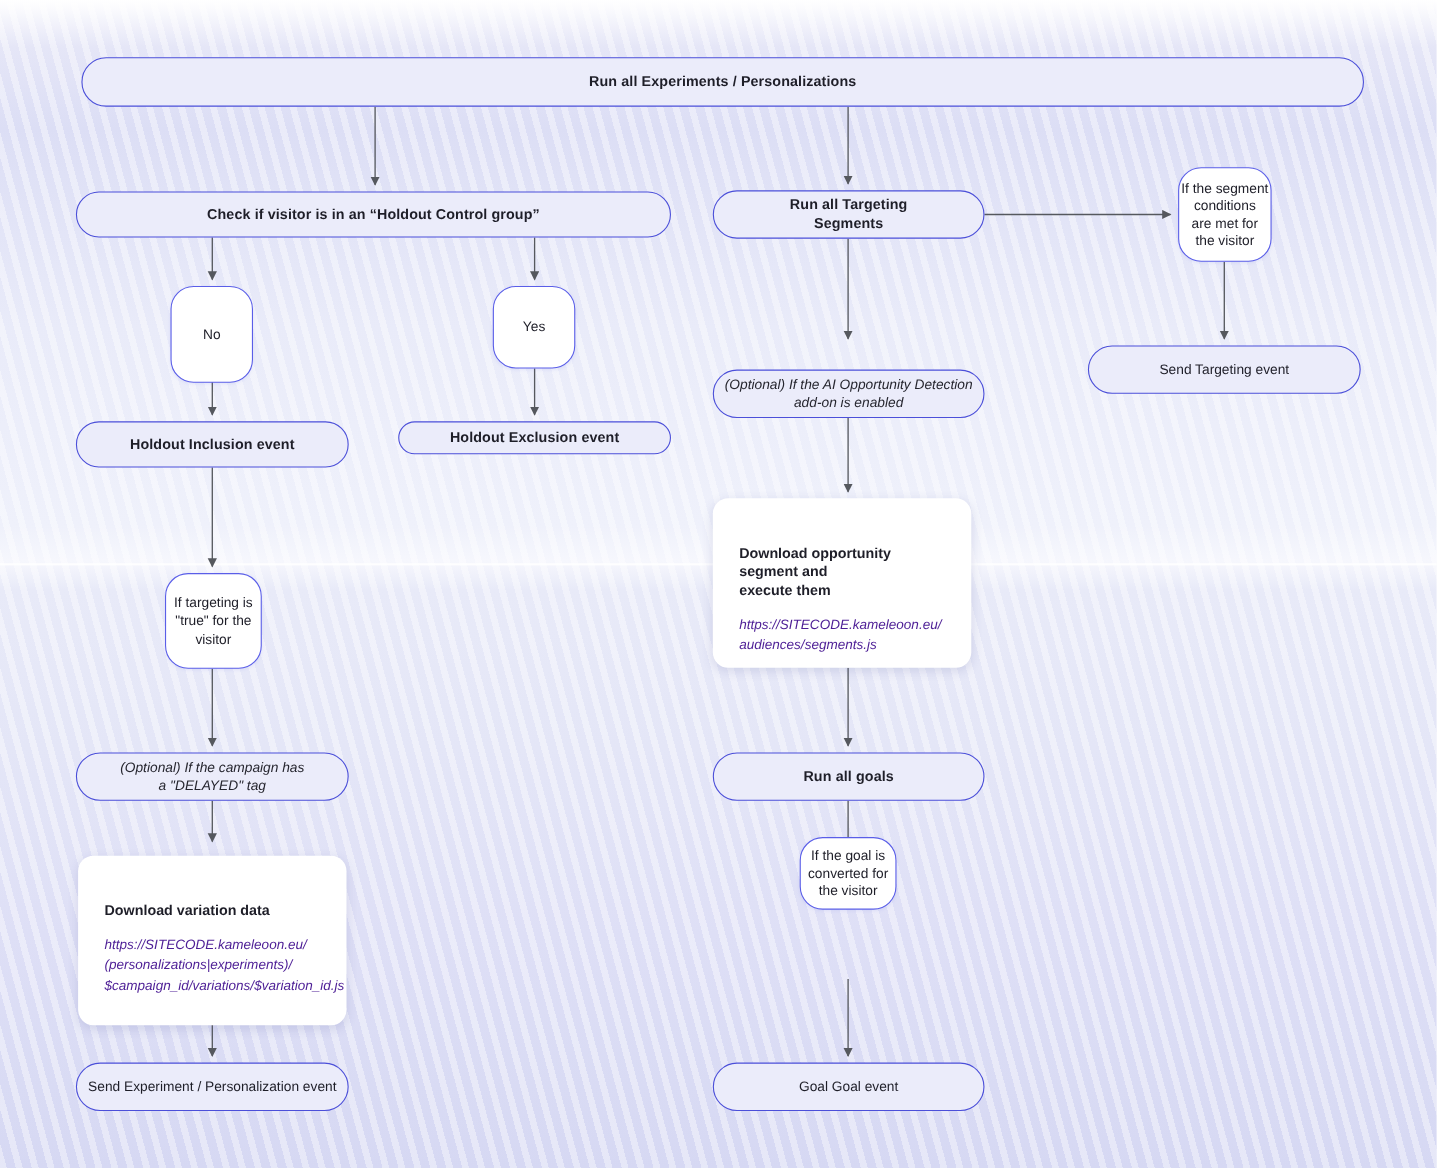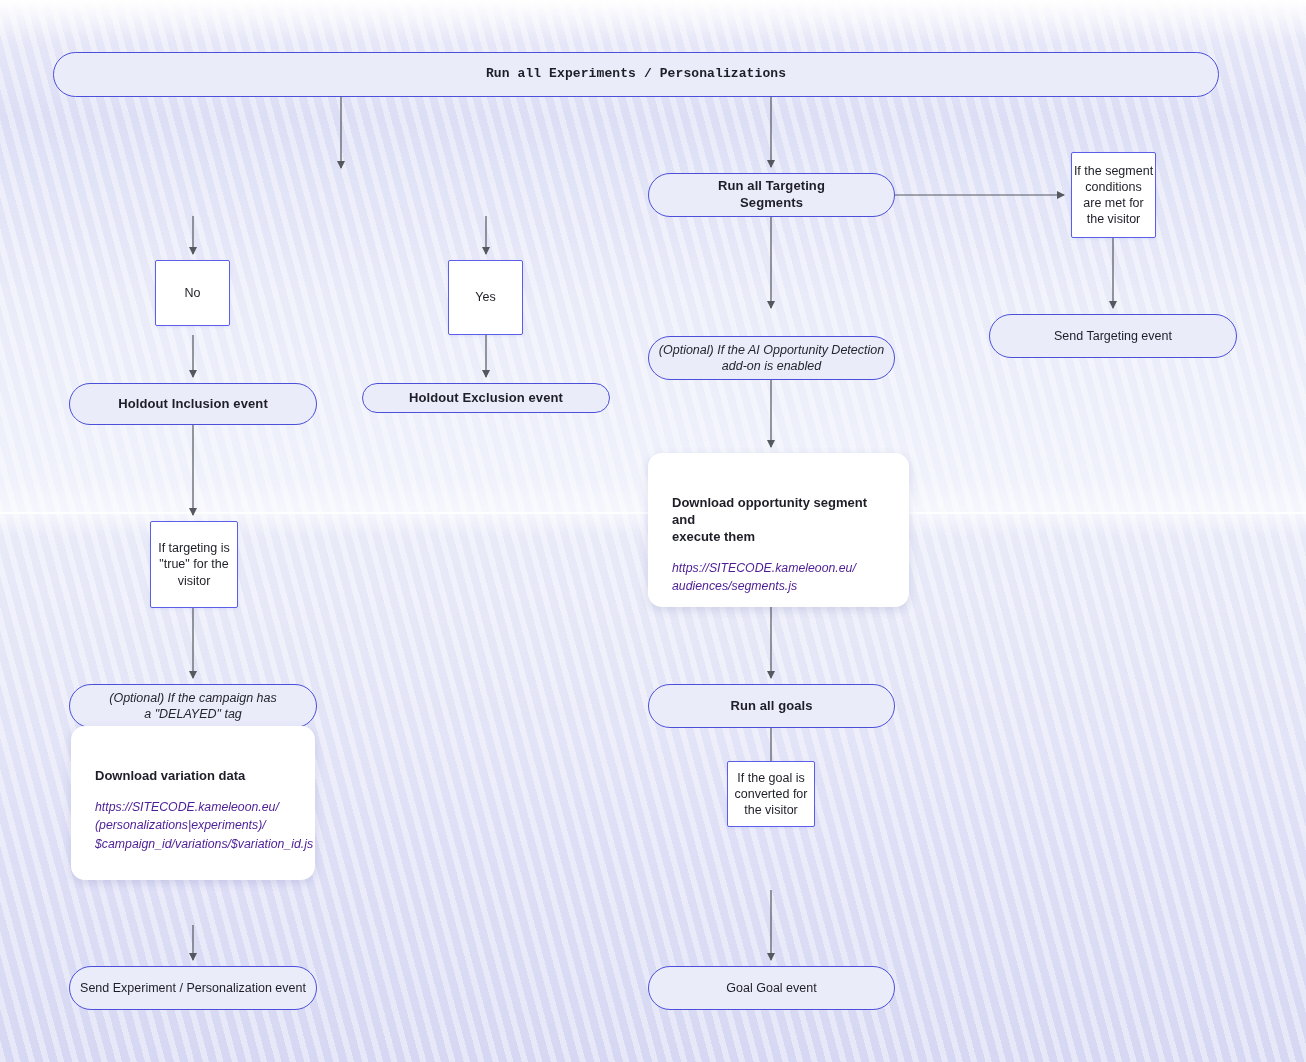--- a/index.html
+++ b/index.html
@@ -41,21 +41,21 @@
   .pill{
     background:var(--pill-fill);
     border:1.6px solid var(--node-border);
     border-radius:26px;
   }
   .pill.bold{font-weight:bold;letter-spacing:0.1px;}
   .pill.italic{font-style:italic;font-size:12.5px;color:#26262f;}
   .box{
     background:#ffffff;
     border:1.6px solid var(--box-border);
-    border-radius:2px;
+    border-radius:21px;
     font-size:12.5px;
     box-shadow:0 1px 3px rgba(90,94,232,0.10);
   }
   .card{
     background:#ffffff;border-radius:14px;
     box-shadow:0 3px 10px rgba(70,75,150,0.16);
     flex-direction:column;align-items:flex-start;justify-content:flex-start;
     text-align:left;padding:42px 20px 0 24px;
   }
   .card .card-title{font-weight:bold;font-size:13px;margin:0 0 13px 0;white-space:pre-line;}
@@ -88,39 +88,40 @@
       <line x1="895" y1="195" x2="1064" y2="195" marker-end="url(#ah)"></line>
       <line x1="1113" y1="238" x2="1113" y2="308" marker-end="url(#ah)"></line>
       <line x1="771" y1="217" x2="771" y2="308" marker-end="url(#ah)"></line>
       <line x1="771" y1="358" x2="771" y2="447" marker-end="url(#ah)"></line>
       <line x1="771" y1="607" x2="771" y2="678" marker-end="url(#ah)"></line>
       <line x1="771" y1="728" x2="771" y2="797" marker-end="url(#ah)"></line>
       <line x1="771" y1="890" x2="771" y2="960" marker-end="url(#ah)"></line>
     </g>
   </svg>
 
-  <div class="node pill bold" style="left:53px;top:52px;width:1166px;height:45px;font-family:Liberation Mono, monospace;">Run all Experiments / Personalizations</div>
+  <div class="node pill bold" style="left:74px;top:52px;width:1166px;height:45px;">Run all Experiments / Personalizations</div>
 
+  <div class="node pill bold" style="left:69px;top:174px;width:541px;height:42px;">Check if visitor is in an “Holdout Control group”</div>
 
-  <div class="node box" style="left:155px;top:260px;width:75px;height:66px;">No</div>
+  <div class="node box" style="left:155px;top:260px;width:75px;height:88px;">No</div>
 
   <div class="node box" style="left:448px;top:260px;width:75px;height:75px;">Yes</div>
 
   <div class="node pill bold" style="left:69px;top:383px;width:248px;height:42px;">Holdout Inclusion event</div>
 
   <div class="node pill bold" style="left:362px;top:383px;width:248px;height:30px;">Holdout Exclusion event</div>
 
   <div class="node box" style="left:150px;top:521px;width:88px;height:87px;">If targeting is
 "true" for the
 visitor</div>
 
   <div class="node pill italic" style="left:69px;top:684px;width:248px;height:44px;">(Optional) If the campaign has
 a "DELAYED" tag</div>
 
-  <div class="node card" style="left:71px;top:726px;width:244px;height:154px;">
+  <div class="node card" style="left:71px;top:778px;width:244px;height:154px;">
     <div class="card-title">Download variation data</div>
     <div class="card-url">https://SITECODE.kameleoon.eu/
 (personalizations|experiments)/
 $campaign_id/variations/$variation_id.js</div>
   </div>
 
   <div class="node pill" style="left:69px;top:966px;width:248px;height:44px;font-size:12.5px;">Send Experiment / Personalization event</div>
 
   <div class="node pill bold" style="left:648px;top:173px;width:247px;height:44px;">Run all Targeting
 Segments</div>
@@ -128,21 +129,21 @@
   <div class="node box" style="left:1071px;top:152px;width:85px;height:86px;">If the segment
 conditions
 are met for
 the visitor</div>
 
   <div class="node pill" style="left:989px;top:314px;width:248px;height:44px;font-size:12.5px;">Send Targeting event</div>
 
   <div class="node pill italic" style="left:648px;top:314px;width:247px;height:44px;margin-top:22px;">(Optional) If the AI Opportunity Detection
 add-on is enabled</div>
 
-  <div class="node card" style="left:648px;top:453px;width:261px;height:154px;">
+  <div class="node card" style="left:648px;top:453px;width:235px;height:154px;">
     <div class="card-title">Download opportunity segment and
 execute them</div>
     <div class="card-url">https://SITECODE.kameleoon.eu/
 audiences/segments.js</div>
   </div>
 
   <div class="node pill bold" style="left:648px;top:684px;width:247px;height:44px;">Run all goals</div>
 
   <div class="node box" style="left:727px;top:761px;width:88px;height:66px;">If the goal is
 converted for

